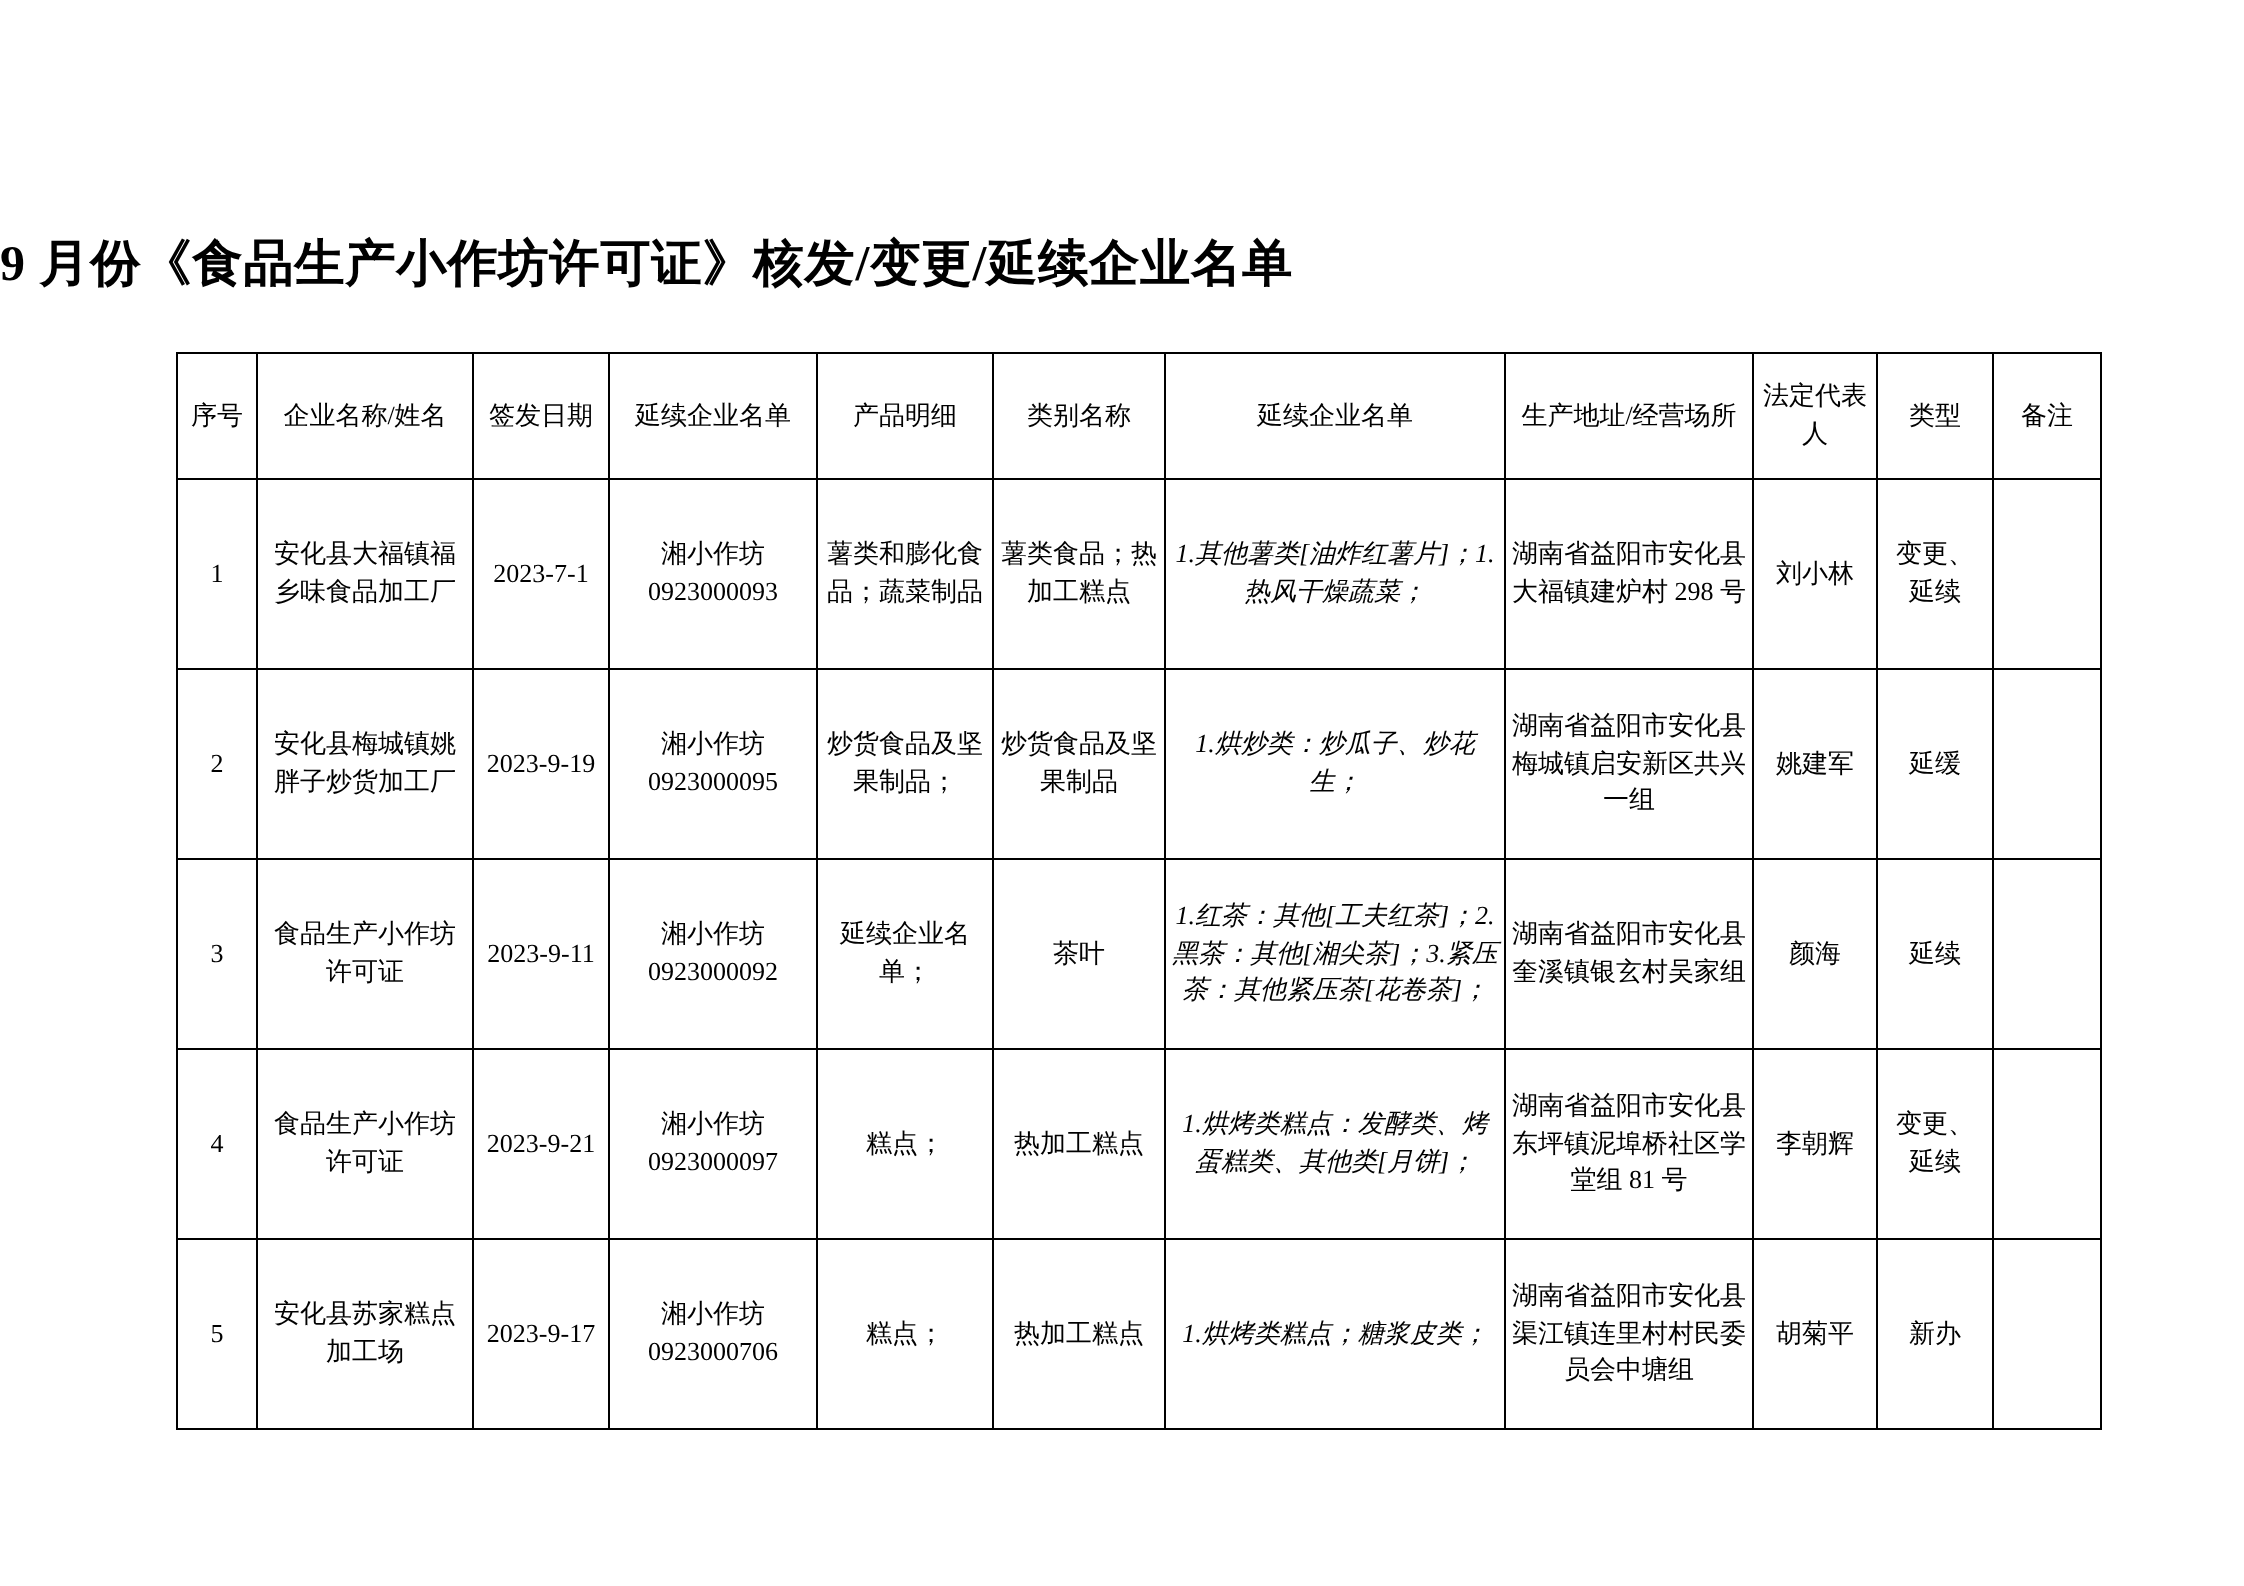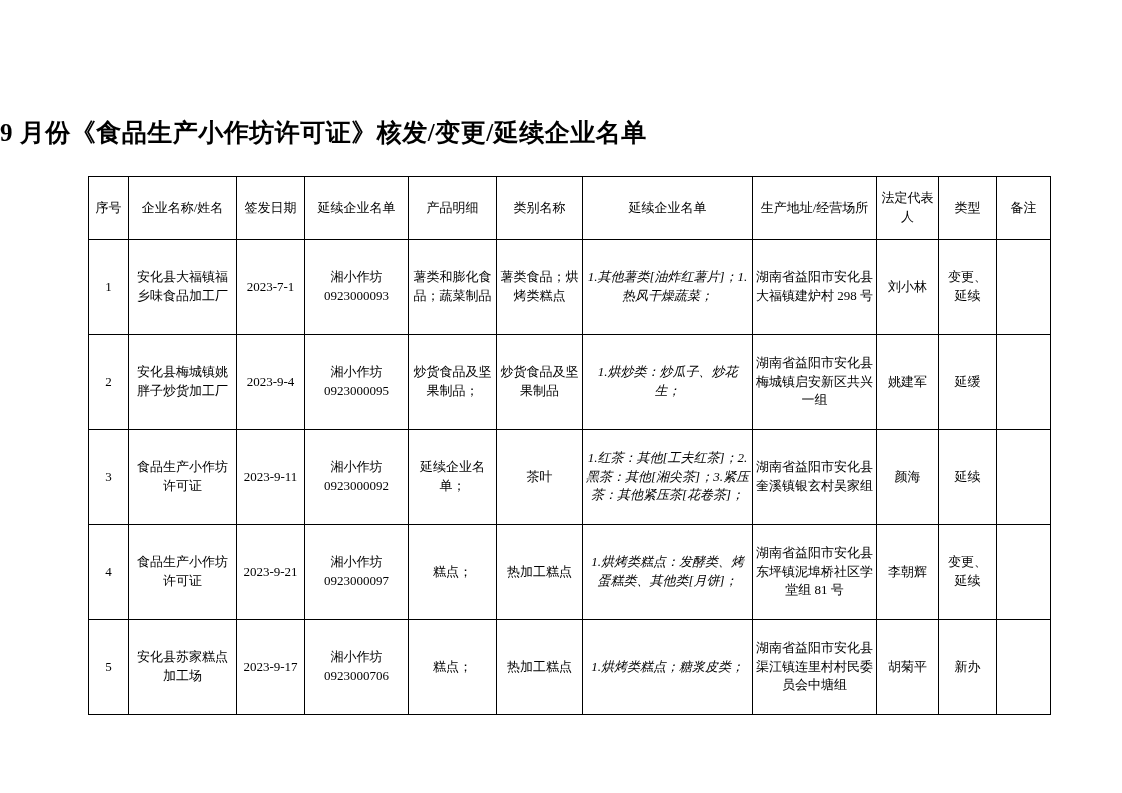--- a/index.html
+++ b/index.html
@@ -123,21 +123,21 @@
               <span class="cell-text">2023-7-1</span>
             </td>
           <td>
               <span class="cell-text">湘小作坊
 0923000093</span>
             </td>
           <td>
               <span class="cell-text">薯类和膨化食品；蔬菜制品</span>
             </td>
           <td>
-              <span class="cell-text">薯类食品；烘烤类糕点</span>
+              <span class="cell-text">薯类食品；热加工糕点</span>
             </td>
           <td class="detail-cell">
               <span class="cell-text">1.其他薯类[油炸红薯片]；1.热风干燥蔬菜；</span>
             </td>
           <td>
               <span class="cell-text">湖南省益阳市安化县大福镇建炉村 298 号</span>
             </td>
           <td>
               <span class="cell-text">刘小林</span>
             </td>
@@ -149,21 +149,21 @@
             </td>
         </tr>
         <tr>
           <td>
               <span class="cell-text">2</span>
             </td>
           <td>
               <span class="cell-text">安化县梅城镇姚胖子炒货加工厂</span>
             </td>
           <td>
-              <span class="cell-text">2023-9-4</span>
+              <span class="cell-text">2023-9-19</span>
             </td>
           <td>
               <span class="cell-text">湘小作坊
 0923000095</span>
             </td>
           <td>
               <span class="cell-text">炒货食品及坚果制品；</span>
             </td>
           <td>
               <span class="cell-text">炒货食品及坚果制品</span>

